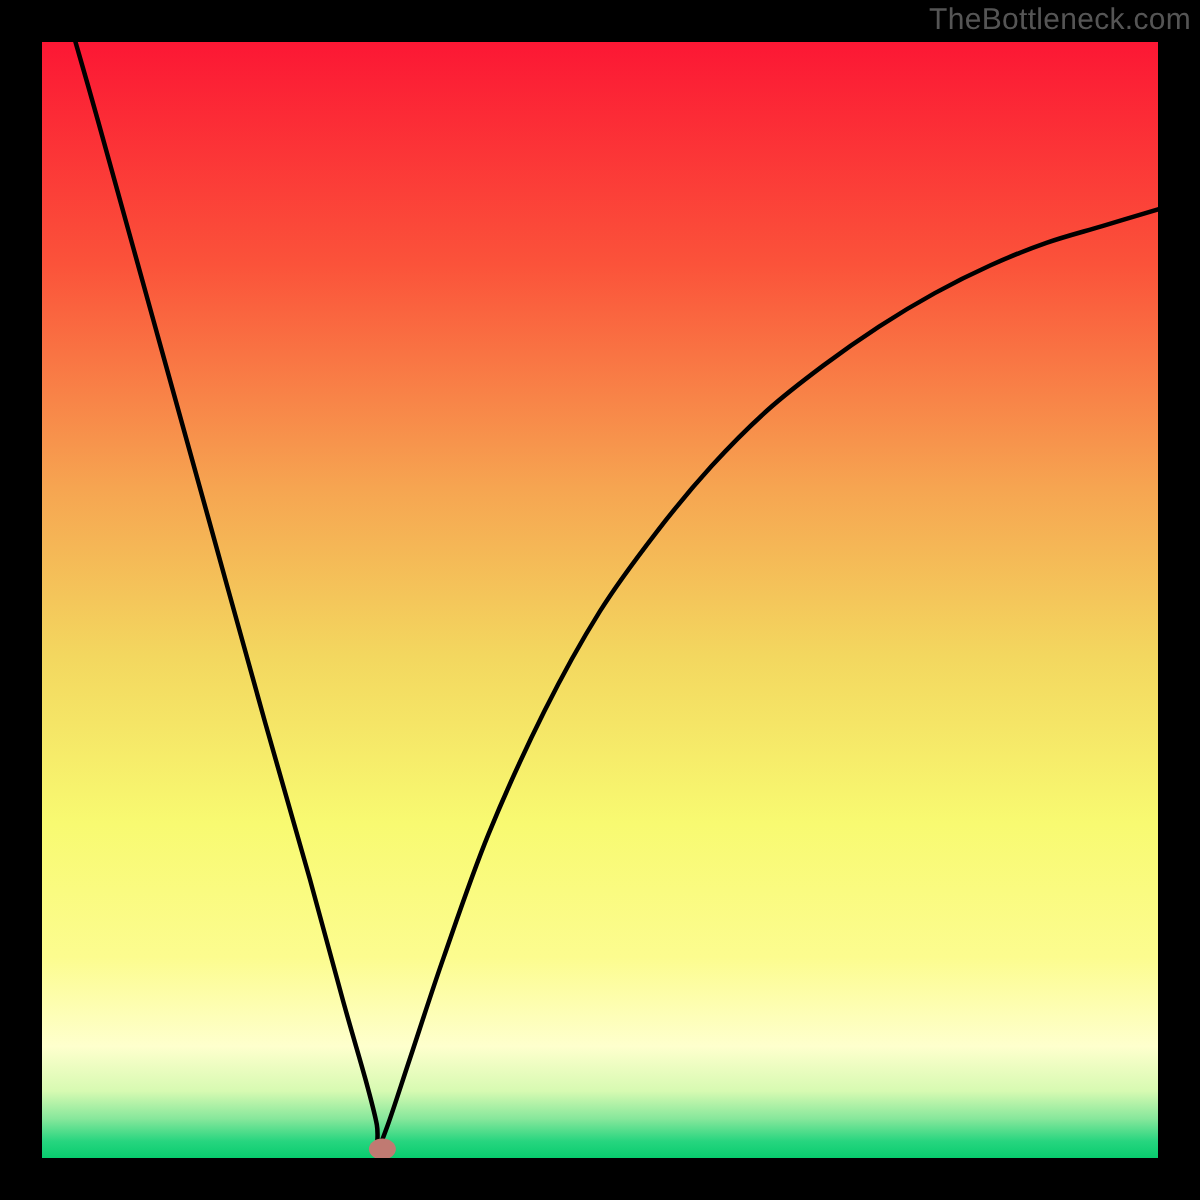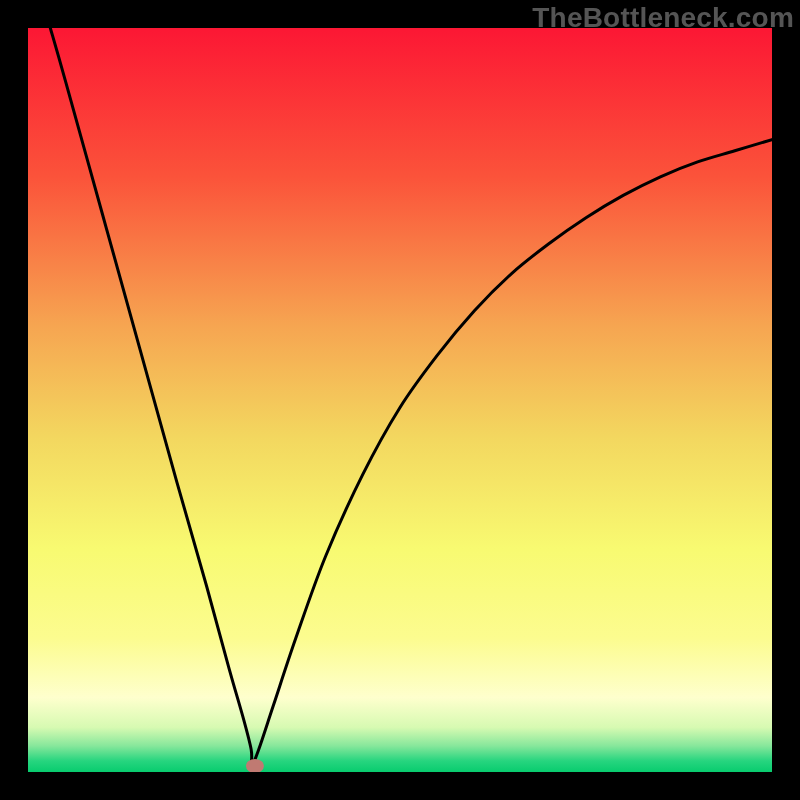--- a/index.html
+++ b/index.html
@@ -24,22 +24,22 @@
     top: 28px;
     width: 744px;
     height: 744px;
     overflow: hidden;
   }
   .watermark {
     position: absolute;
     top: 2px;
     right: 6px;
     color: #555;
-    font-size: 28px;
-    font-weight: 700;
+    font-size: 20px;
+    font-weight: 400;
     letter-spacing: 0.2px;
     user-select: none;
     z-index: 5;
   }
   svg {
     position: absolute;
     left: 0;
     top: 0;
     width: 744px;
     height: 744px;

